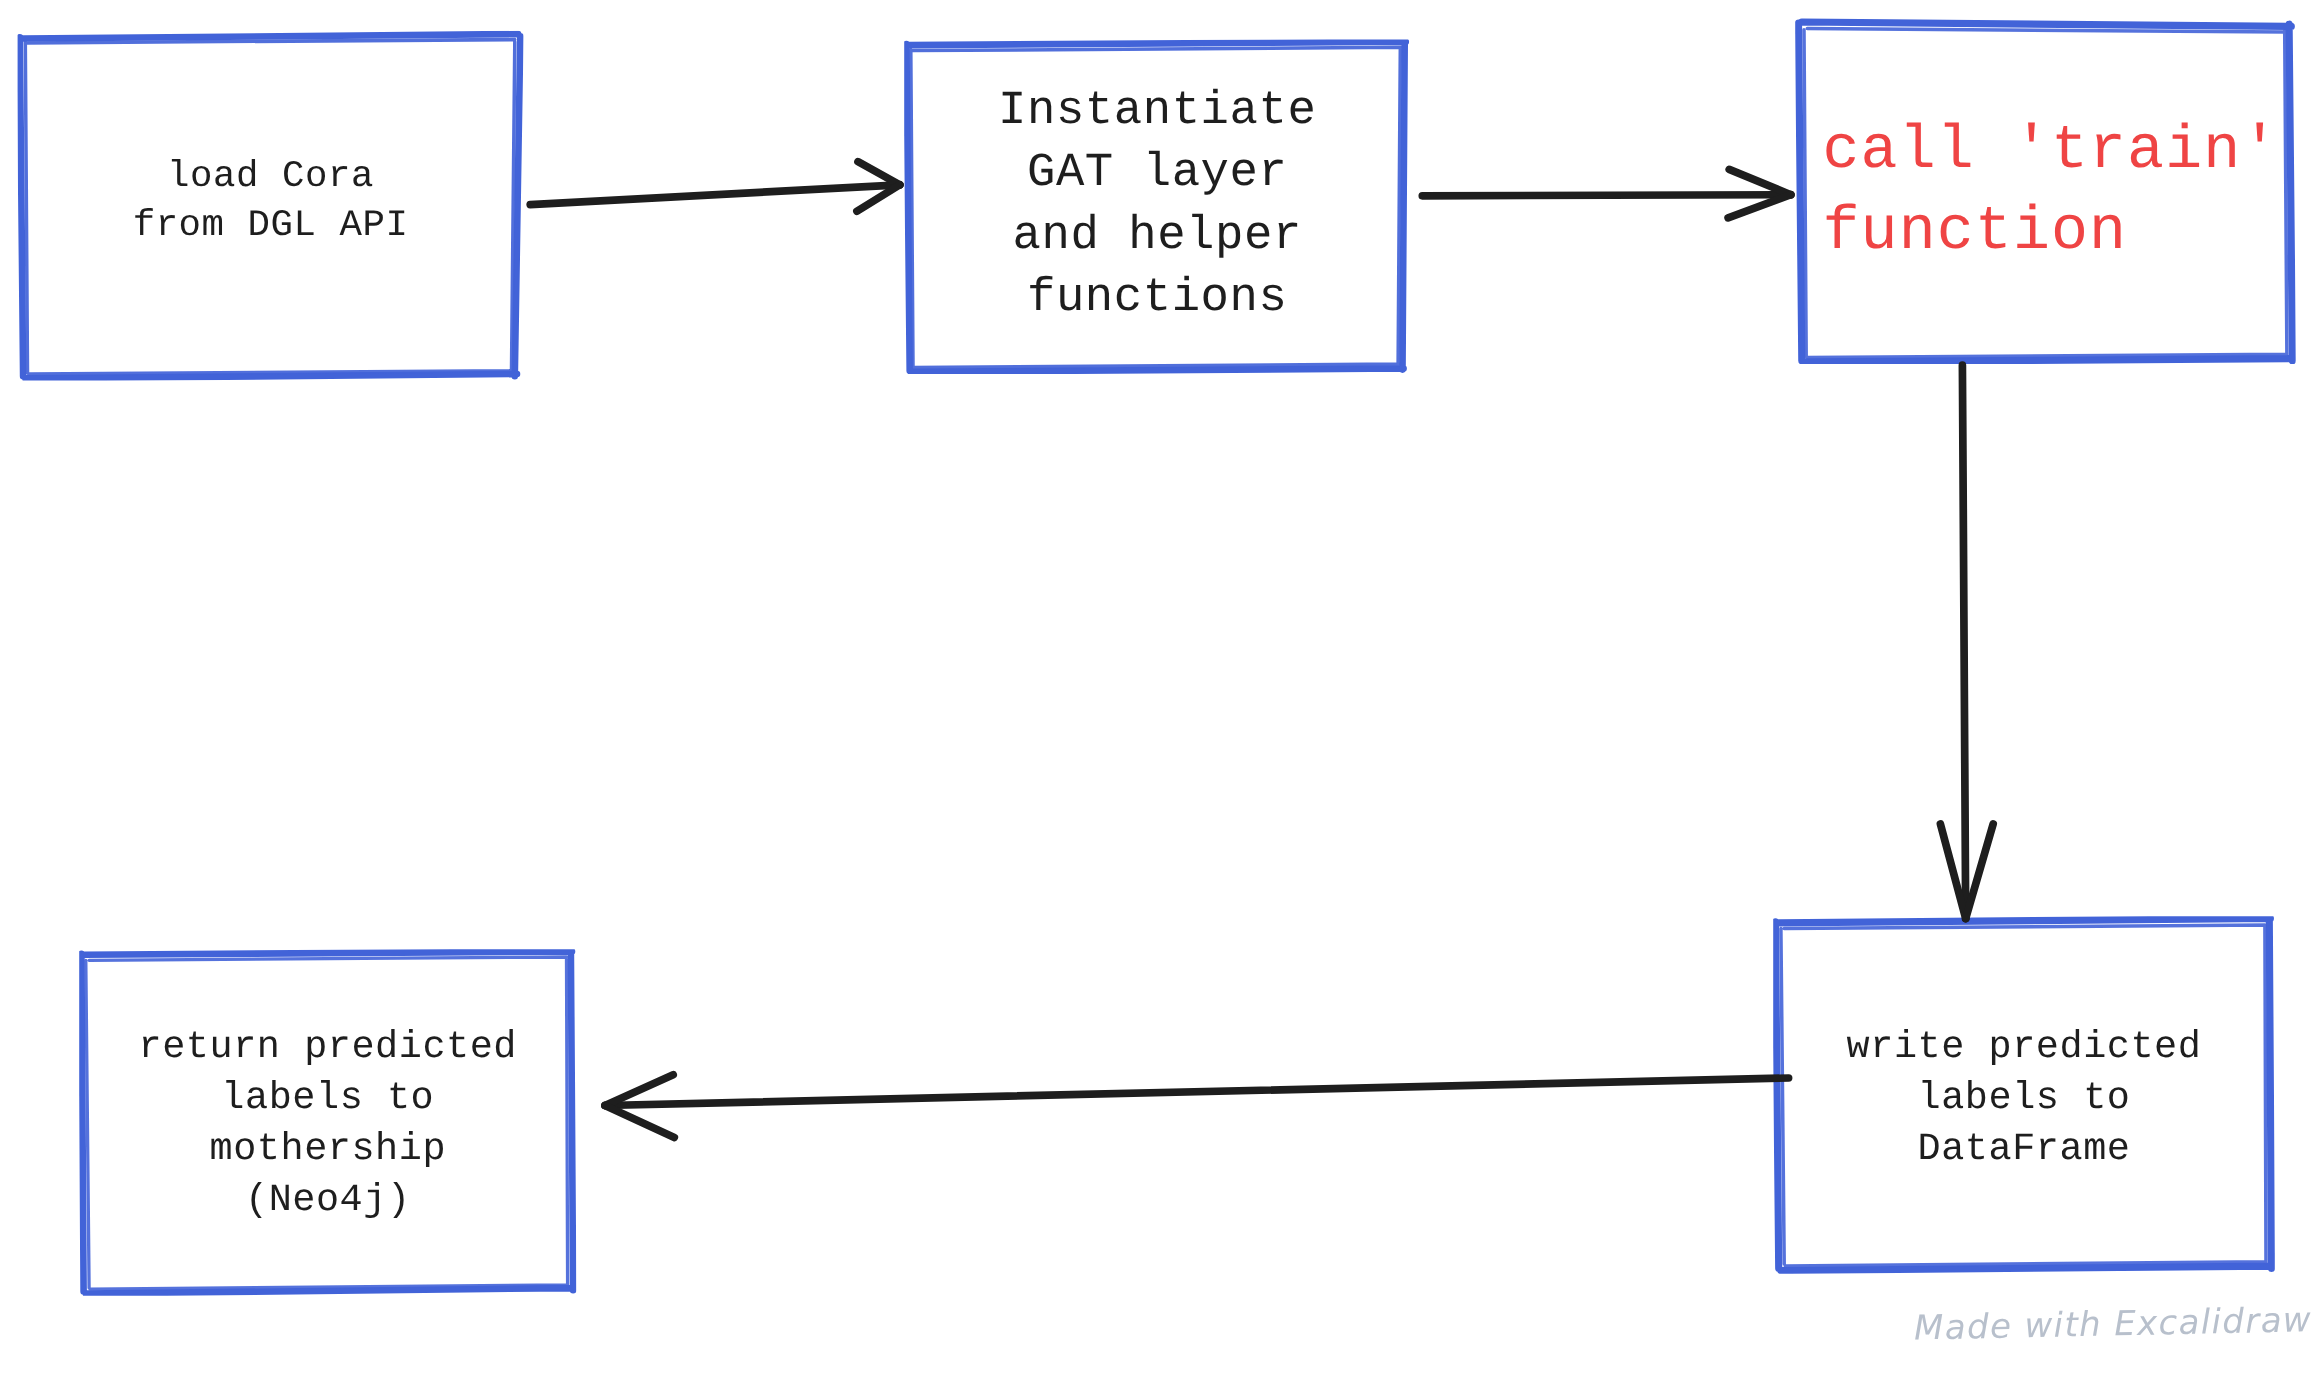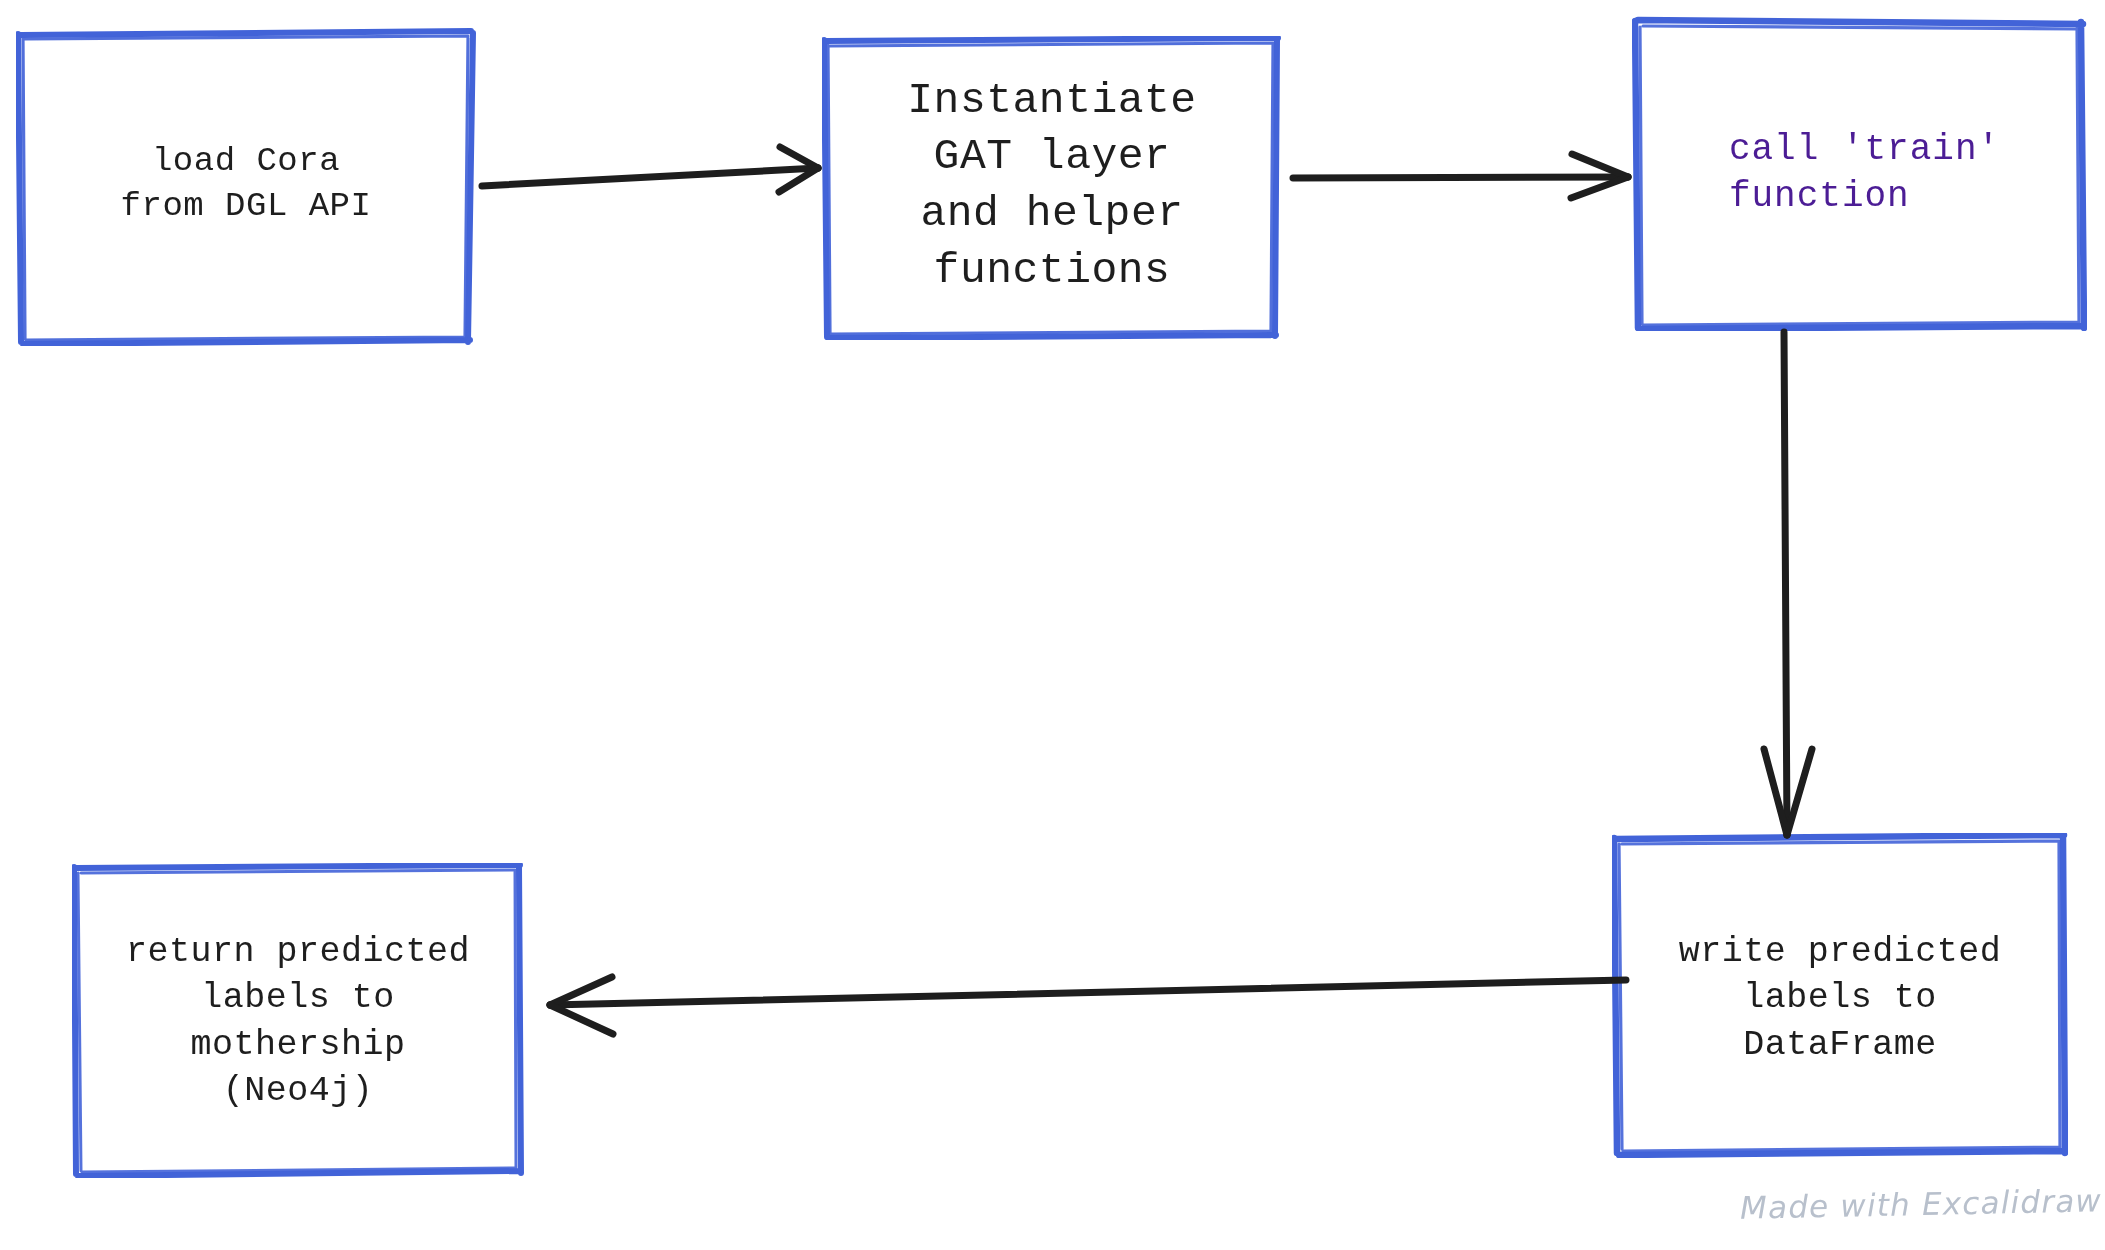--- a/index.html
+++ b/index.html
@@ -53,22 +53,22 @@
     left: 822px; top: 36px;  width: 460px; height: 304px;
   }
   #node-instantiate-gat .label {
     font-size: 43px;
     margin-top: -4px;
   }
   #node-call-train {
     left: 1632px; top: 16px; width: 455px; height: 315px;
   }
   #node-call-train .label {
-    font-size: 36px;
-    color: #4c1d95;
+    font-size: 56px;
+    color: #ef4444;
     text-align: left;
     letter-spacing: 1px;
     line-height: 1.3;
     margin-left: 10px;
   }
   #node-write-dataframe {
     left: 1612px; top: 833px; width: 456px; height: 325px;
   }
   #node-write-dataframe .label {
     font-size: 35px;

